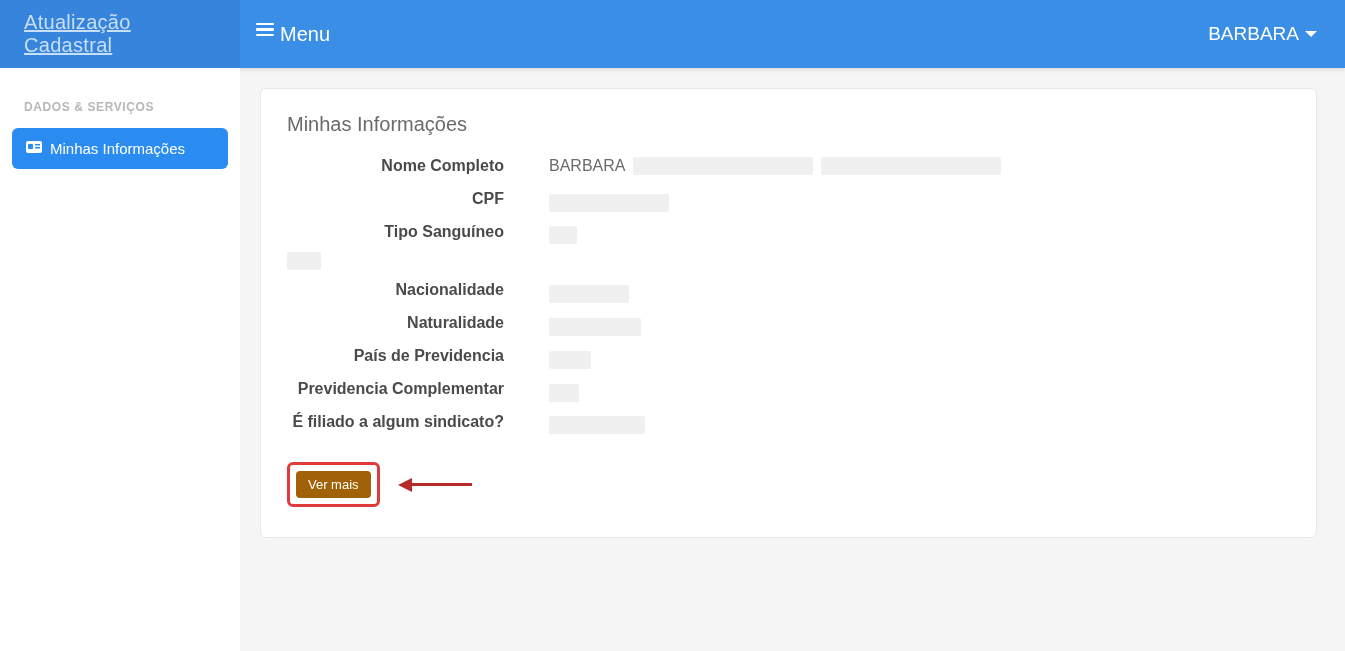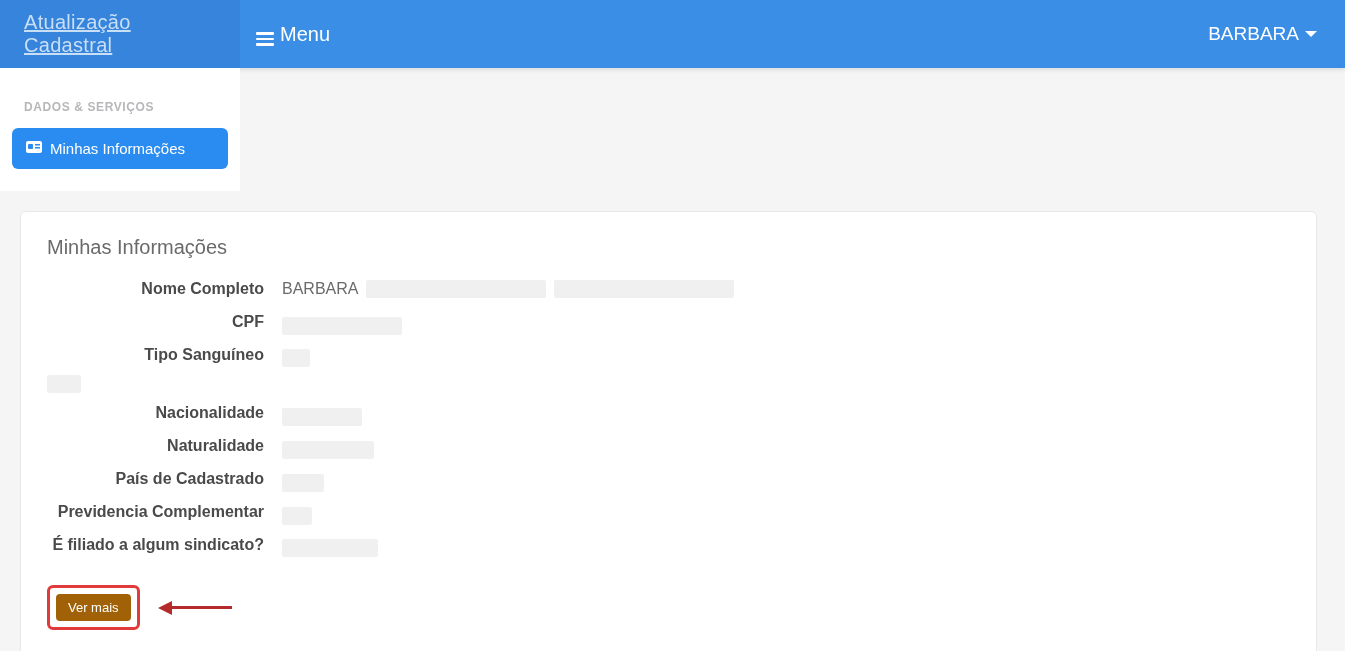--- a/index.html
+++ b/index.html
@@ -29,21 +29,21 @@
       display: flex;
       align-items: center;
       font-size: 20px;
       font-weight: 400;
       letter-spacing: 0.3px;
       width: 240px;
       text-decoration: underline;
     }
     .menu-toggle {
       display: flex;
-      align-items: flex-end;
+      align-items: flex-start;
       color: white;
       font-size: 20px;
       padding: 0 16px;
       cursor: pointer;
       gap: 6px;
     }
     .menu-icon {
       display: inline-flex;
       flex-direction: column;
       gap: 3px;
@@ -70,21 +70,20 @@
     .caret-down {
       width: 0;
       height: 0;
       border-left: 6px solid transparent;
       border-right: 6px solid transparent;
       border-top: 6px solid white;
     }
     .layout {
       display: flex;
       height: calc(100% - 68px);
-      flex-direction: column;
     }
     .sidebar {
       width: 240px;
       background: white;
       padding: 16px 12px;
     }
     .sidebar-heading {
       color: #b7b7ba;
       font-size: 12px;
       font-weight: 700;
@@ -120,20 +119,21 @@
       color: #6a6a6a;
       font-size: 20px;
       font-weight: 400;
       margin-bottom: 18px;
     }
     .info-row {
       display: flex;
       align-items: flex-end;
       margin-bottom: 8px;
       line-height: 1.55;
+      gap: 27px;
     }
     .info-label {
       width: 235px;
       text-align: right;
       color: #4a4a4a;
       font-weight: 700;
       font-size: 16px;
       padding-right: 18px;
     }
     .info-value {
@@ -263,21 +263,21 @@
               <span class="redacted" style="width: 80px;"></span>
             </div>
           </div>
           <div class="info-row">
             <div class="info-label">Naturalidade</div>
             <div class="info-value">
               <span class="redacted" style="width: 92px;"></span>
             </div>
           </div>
           <div class="info-row">
-            <div class="info-label">País de Cadastrado</div>
+            <div class="info-label">País de Previdencia</div>
             <div class="info-value">
               <span class="redacted" style="width: 42px;"></span>
             </div>
           </div>
           <div class="info-row">
             <div class="info-label">Previdencia Complementar</div>
             <div class="info-value">
               <span class="redacted" style="width: 30px;"></span>
             </div>
           </div>

